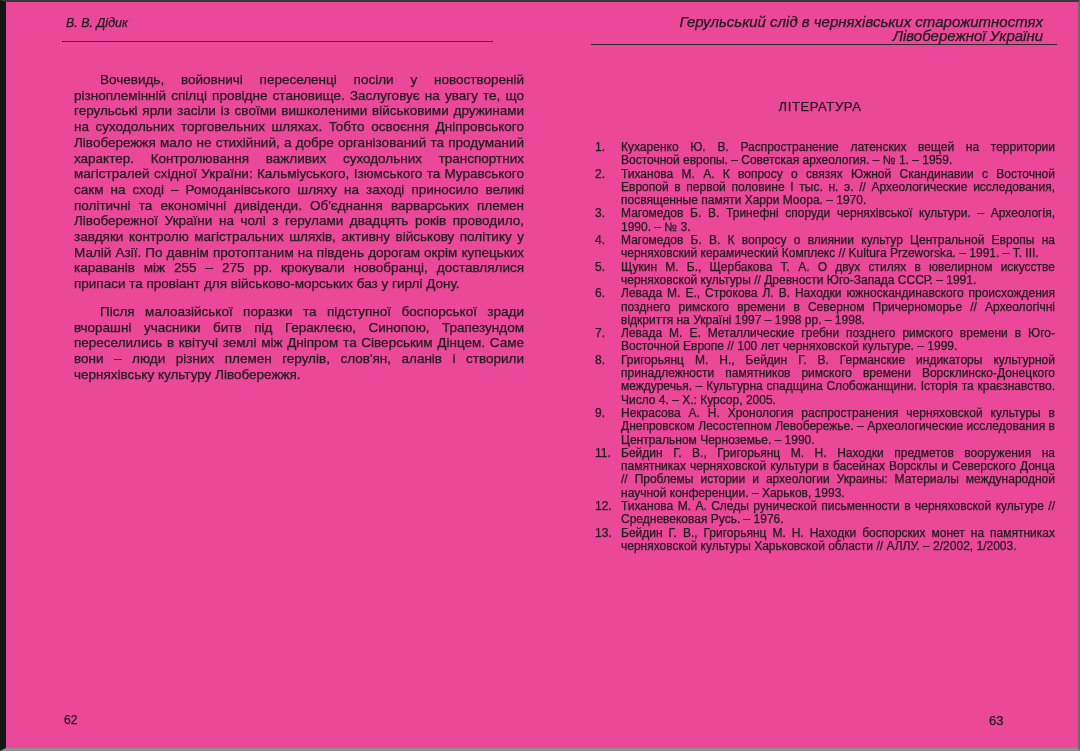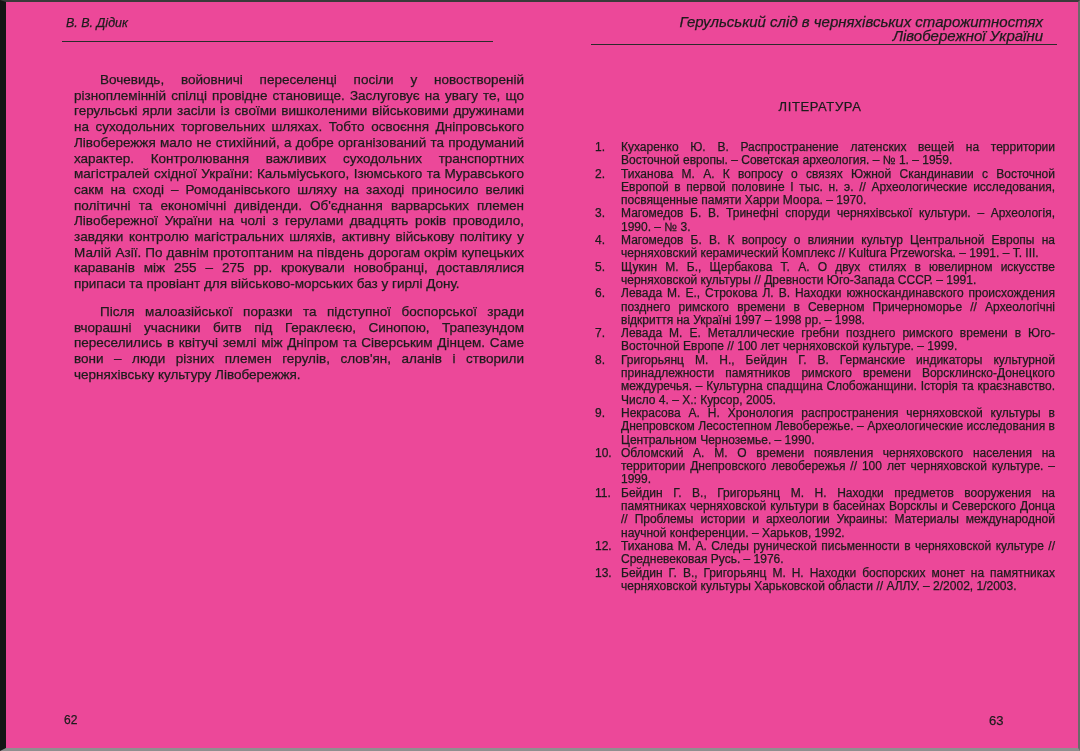--- a/index.html
+++ b/index.html
@@ -111,26 +111,22 @@
         </div>
         <div class="ref">
           <span class="num">8.</span>
           <span class="txt">Григорьянц М. Н., Бейдин Г. В. Германские индикаторы культурной принадлежности памятников римского времени Ворсклинско-Донецкого междуречья. – Культурна спадщина Слобожанщини. Історія та краєзнавство. Число 4. – Х.: Курсор, 2005.</span>
         </div>
         <div class="ref">
           <span class="num">9.</span>
           <span class="txt">Некрасова А. Н. Хронология распространения черняховской культуры в Днепровском Лесостепном Левобережье. – Археологические исследования в Центральном Черноземье. – 1990.</span>
         </div>
         <div class="ref">
-          <span class="num">10.</span>
-          <span class="txt">Обломский А. М. О времени появления черняховского населения на территории Днепровского левобережья // 100 лет черняховской культуре. – 1999.</span>
-        </div>
-        <div class="ref">
           <span class="num">11.</span>
-          <span class="txt">Бейдин Г. В., Григорьянц М. Н. Находки предметов вооружения на памятниках черняховской культури в басейнах Ворсклы и Северского Донца // Проблемы истории и археологии Украины: Материалы международной научной конференции. – Харьков, 1992.</span>
+          <span class="txt">Бейдин Г. В., Григорьянц М. Н. Находки предметов вооружения на памятниках черняховской культури в басейнах Ворсклы и Северского Донца // Проблемы истории и археологии Украины: Материалы международной научной конференции. – Харьков, 1993.</span>
         </div>
         <div class="ref">
           <span class="num">12.</span>
           <span class="txt">Тиханова М. А. Следы рунической письменности в черняховской культуре // Средневековая Русь. – 1976.</span>
         </div>
         <div class="ref">
           <span class="num">13.</span>
           <span class="txt">Бейдин Г. В., Григорьянц М. Н. Находки боспорских монет на памятниках черняховской культуры Харьковской области // АЛЛУ. – 2/2002, 1/2003.</span>
         </div>
       </div>

